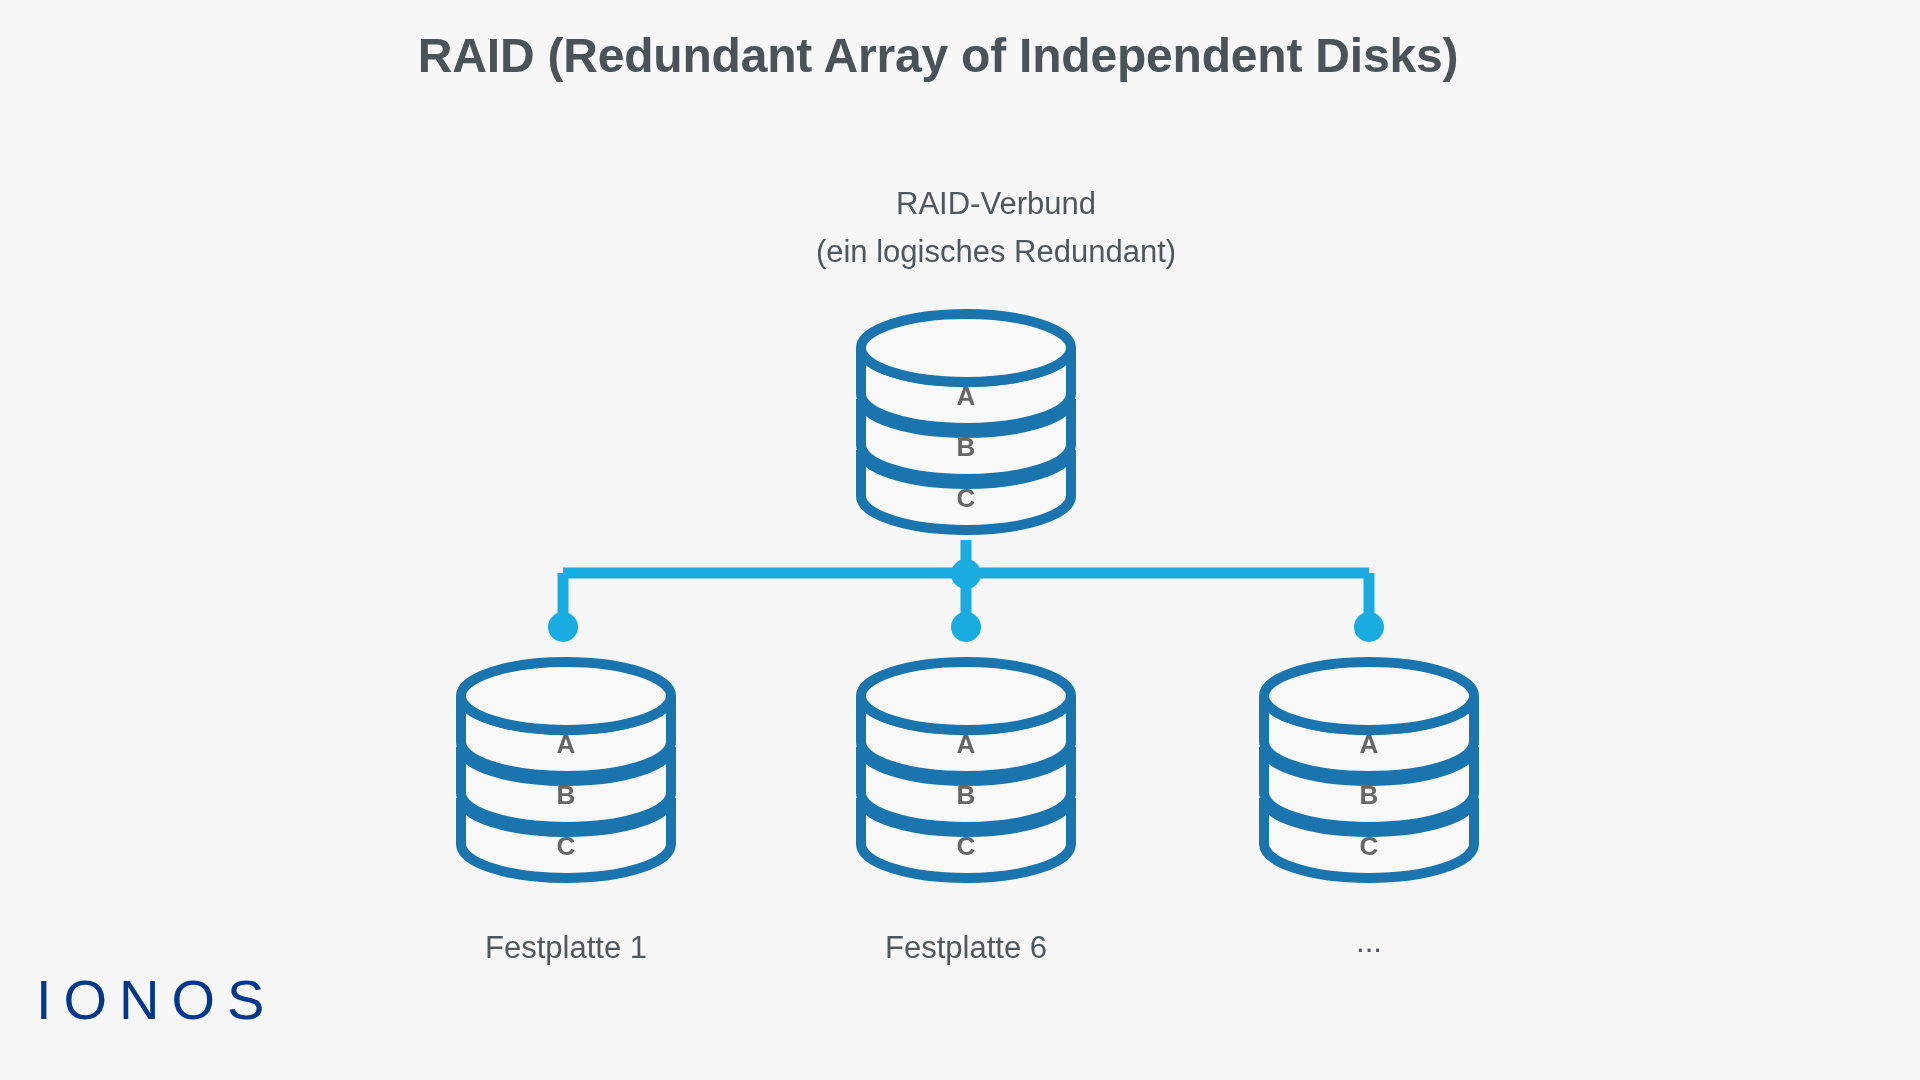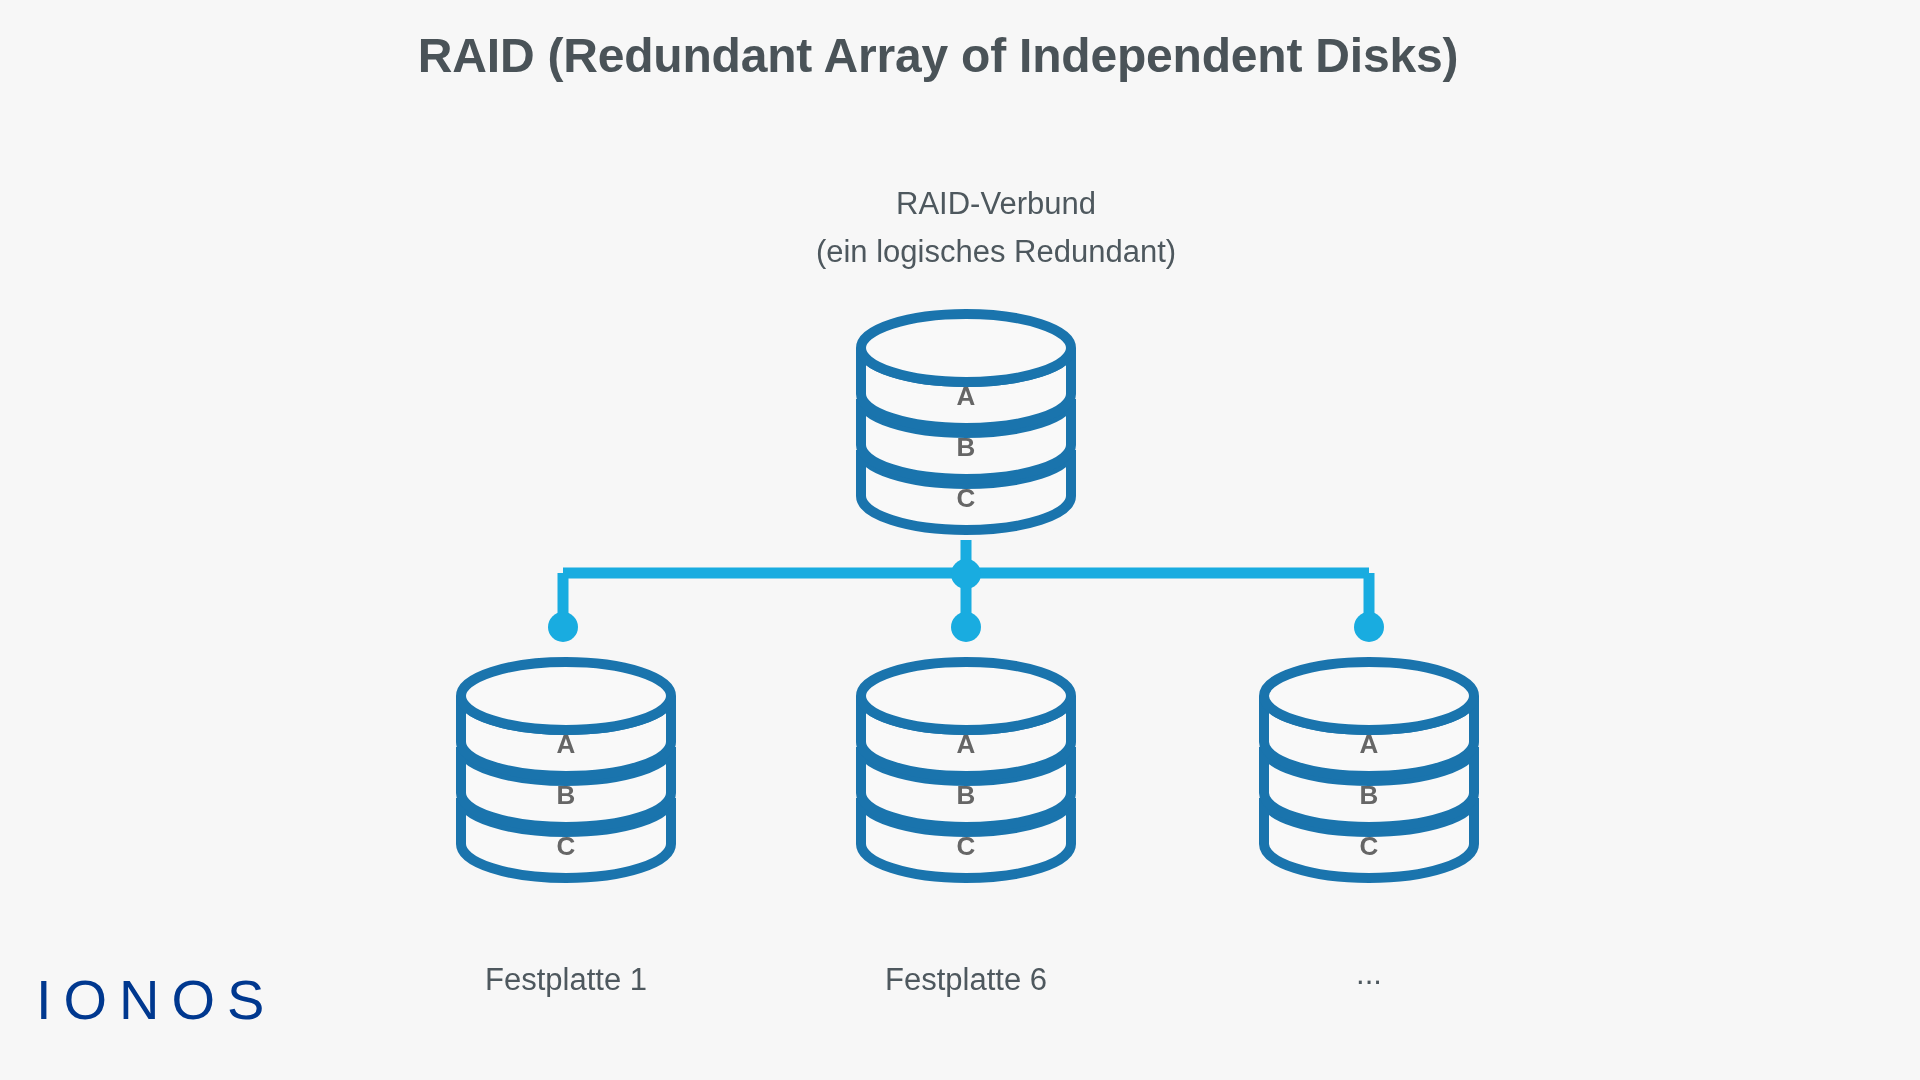--- a/index.html
+++ b/index.html
@@ -58,21 +58,20 @@
   }
   .disk svg { display: block; }
 
   .disk-caption {
     position: absolute;
     width: 300px;
     text-align: center;
     font-size: 31px;
     color: #4e585e;
     white-space: nowrap;
-    margin-top: 32px;
   }
 
   
   .connector {
     position: absolute;
     left: 540;
     top: 0;
   }
 
   

